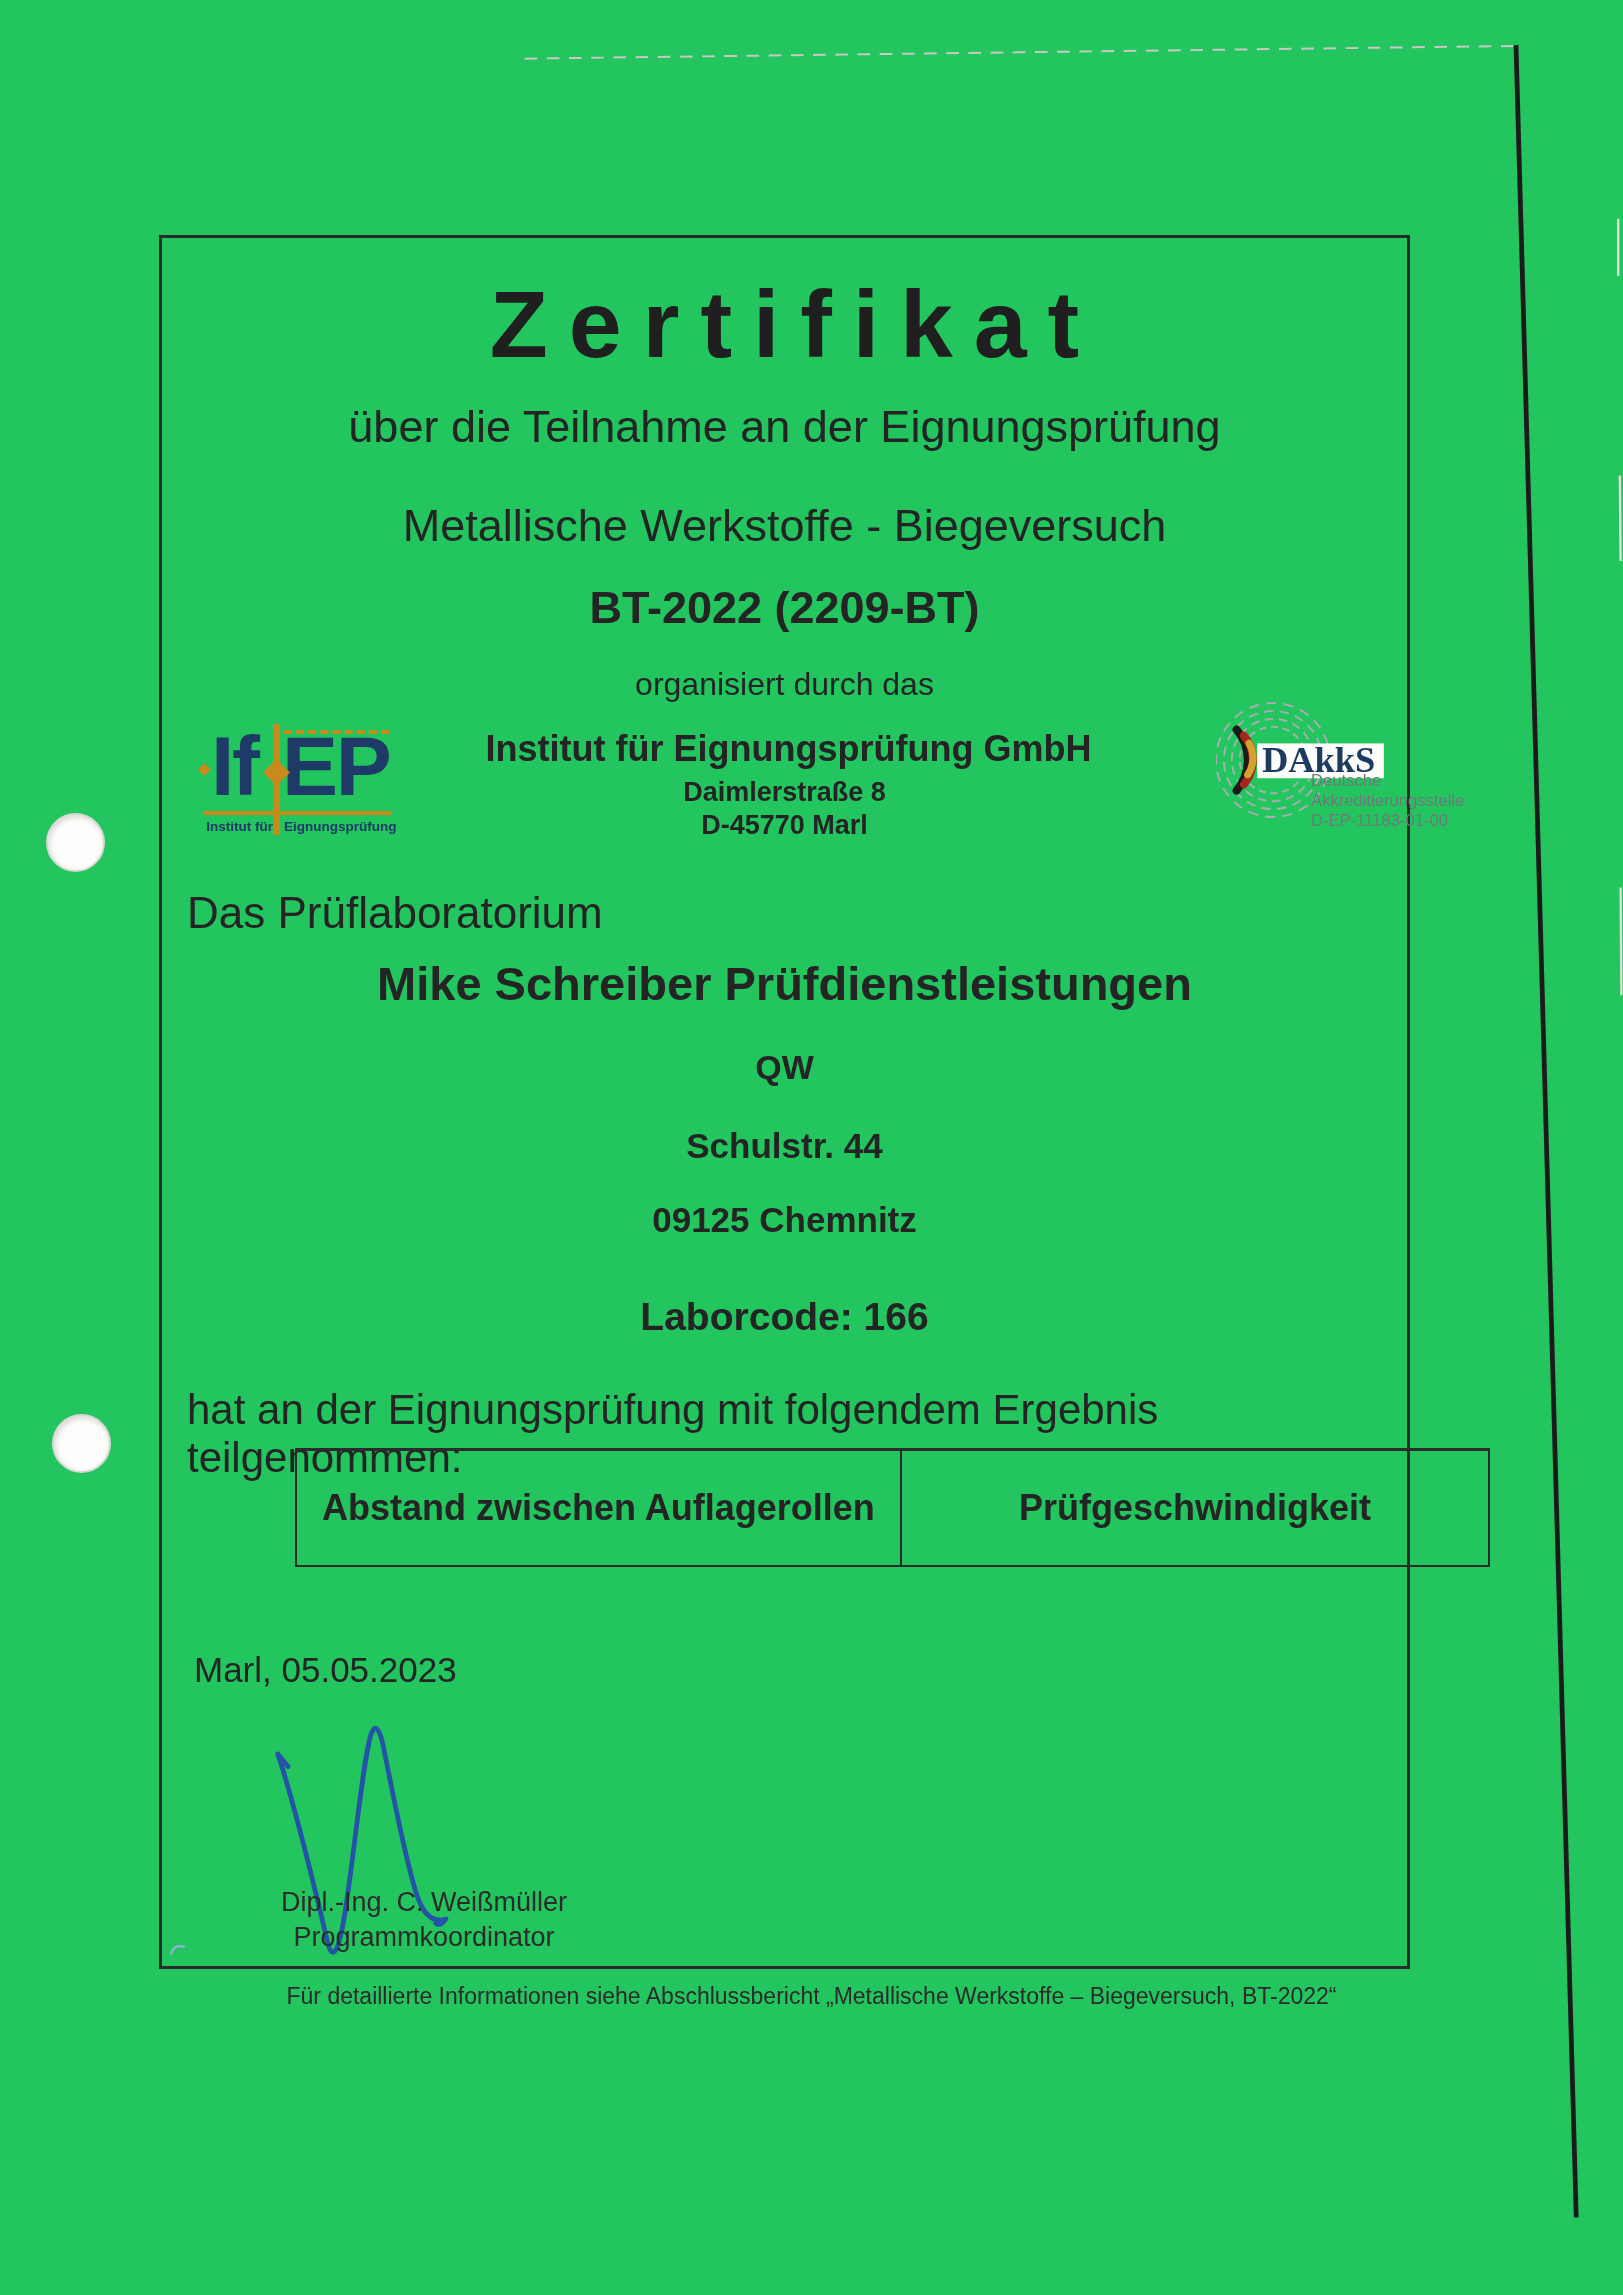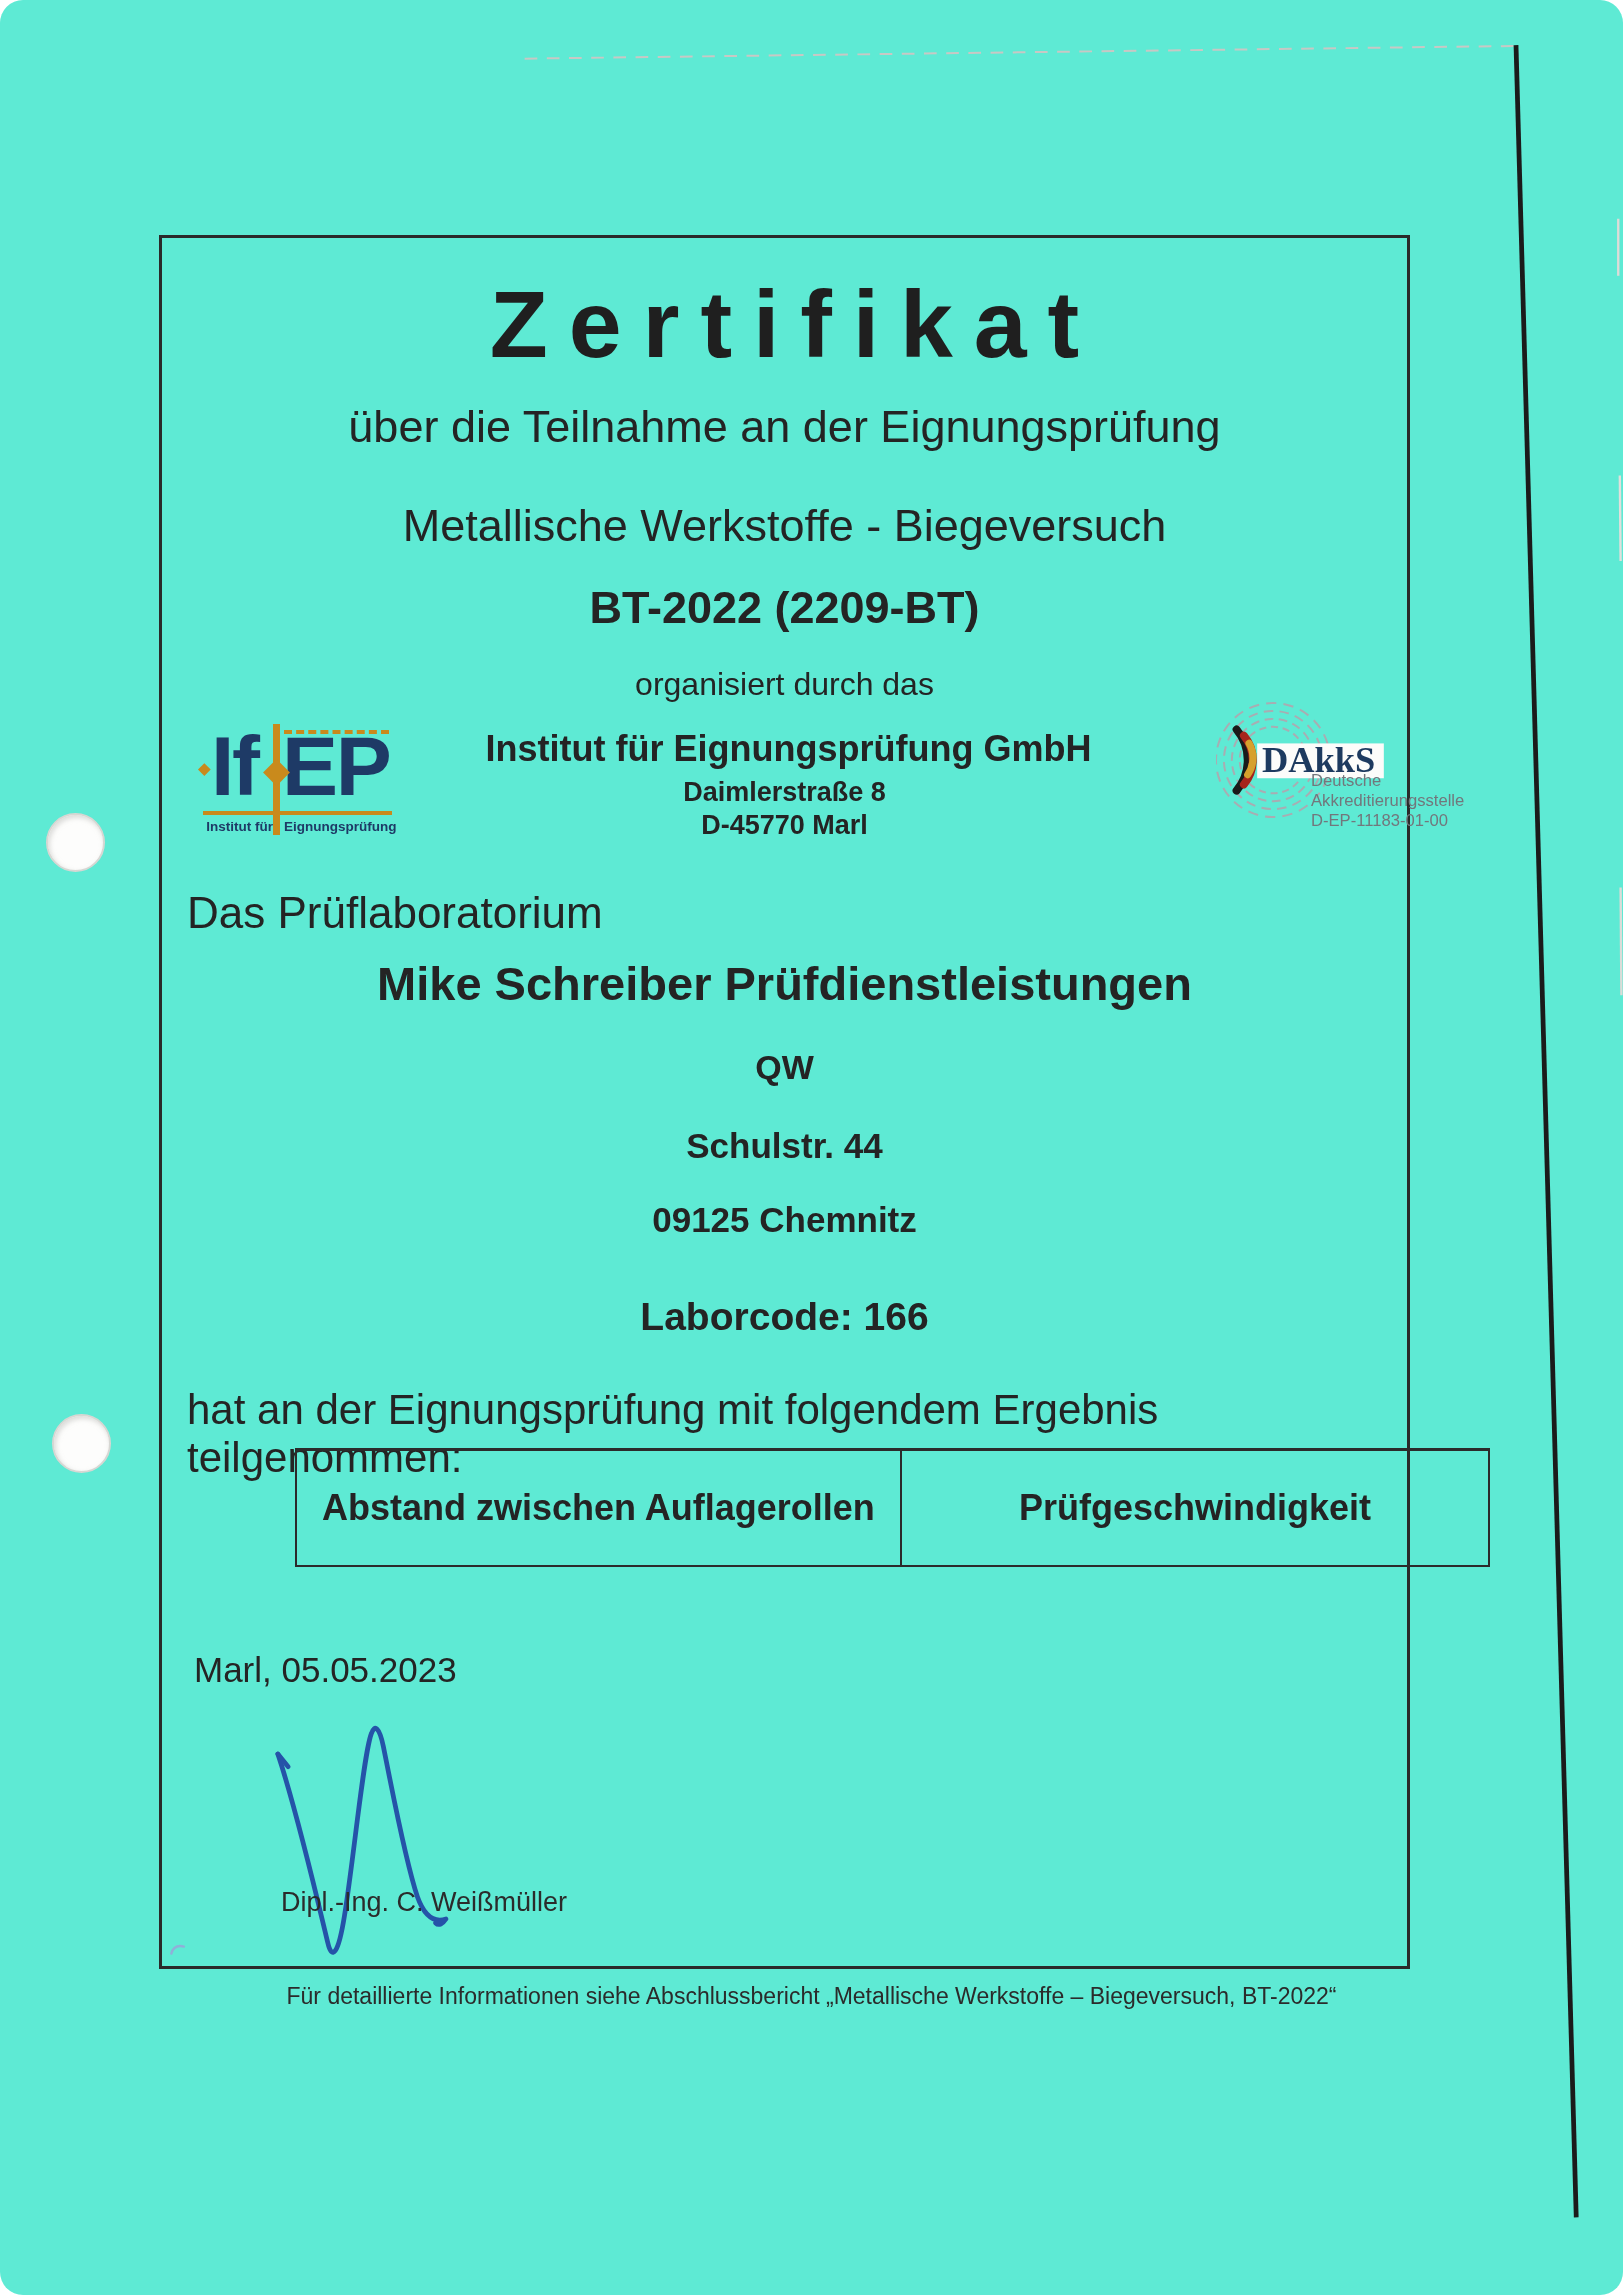--- a/index.html
+++ b/index.html
@@ -1,20 +1,20 @@
 <!DOCTYPE html>
 <html style="font-size:12.7px"><head>
 <meta charset="utf-8">
 <style>
   * { margin:0; padding:0; box-sizing:border-box; }
   html,body { background:#ffffff; }
   .page {
     position:relative; width:1623px; height:2295px;
-    background:#5eead4; overflow:hidden;
-    font-family:"Liberation Sans", sans-serif; color:#242424;border-radius:23px;
+    background:#22c55e; overflow:hidden;
+    font-family:"Liberation Sans", sans-serif; color:#242424;
   }
   .abs { position:absolute; }
   .center { left:0; right:0; text-align:center; }
 
   
   .artifact-svg { position:absolute; left:0; top:0; pointer-events:none; }
   .hole {
     position:absolute; width:59px; height:59px; border-radius:50%;
     border:2.4px solid #d7d7d3; background:#fdfdfc;
     box-shadow: inset 1.6px 2.4px 4.8px rgba(190,190,185,.55);
@@ -168,19 +168,20 @@
         <path d="M 20 68 L 33 84"></path>
       </g>
     </svg>
 
     <svg class="abs" style="left:6.3px; top:1703px;" width="24" height="17.4" viewBox="0 0 30 22">
       <path d="M 4 16 Q 7 4 20 7" fill="none" stroke="#8fb0d8" stroke-width="3" stroke-linecap="round"></path>
     </svg>
 
     <div class="abs signer-block">
       <div>Dipl.-Ing. C. Weißmüller</div>
+      <div>Programmkoordinator</div>
     </div>
   </div>
 
   <div class="abs center footer-note">Für detaillierte Informationen siehe Abschlussbericht „Metallische Werkstoffe – Biegeversuch, BT-2022“</div>
 
 </div>
 
 
 </body></html>

